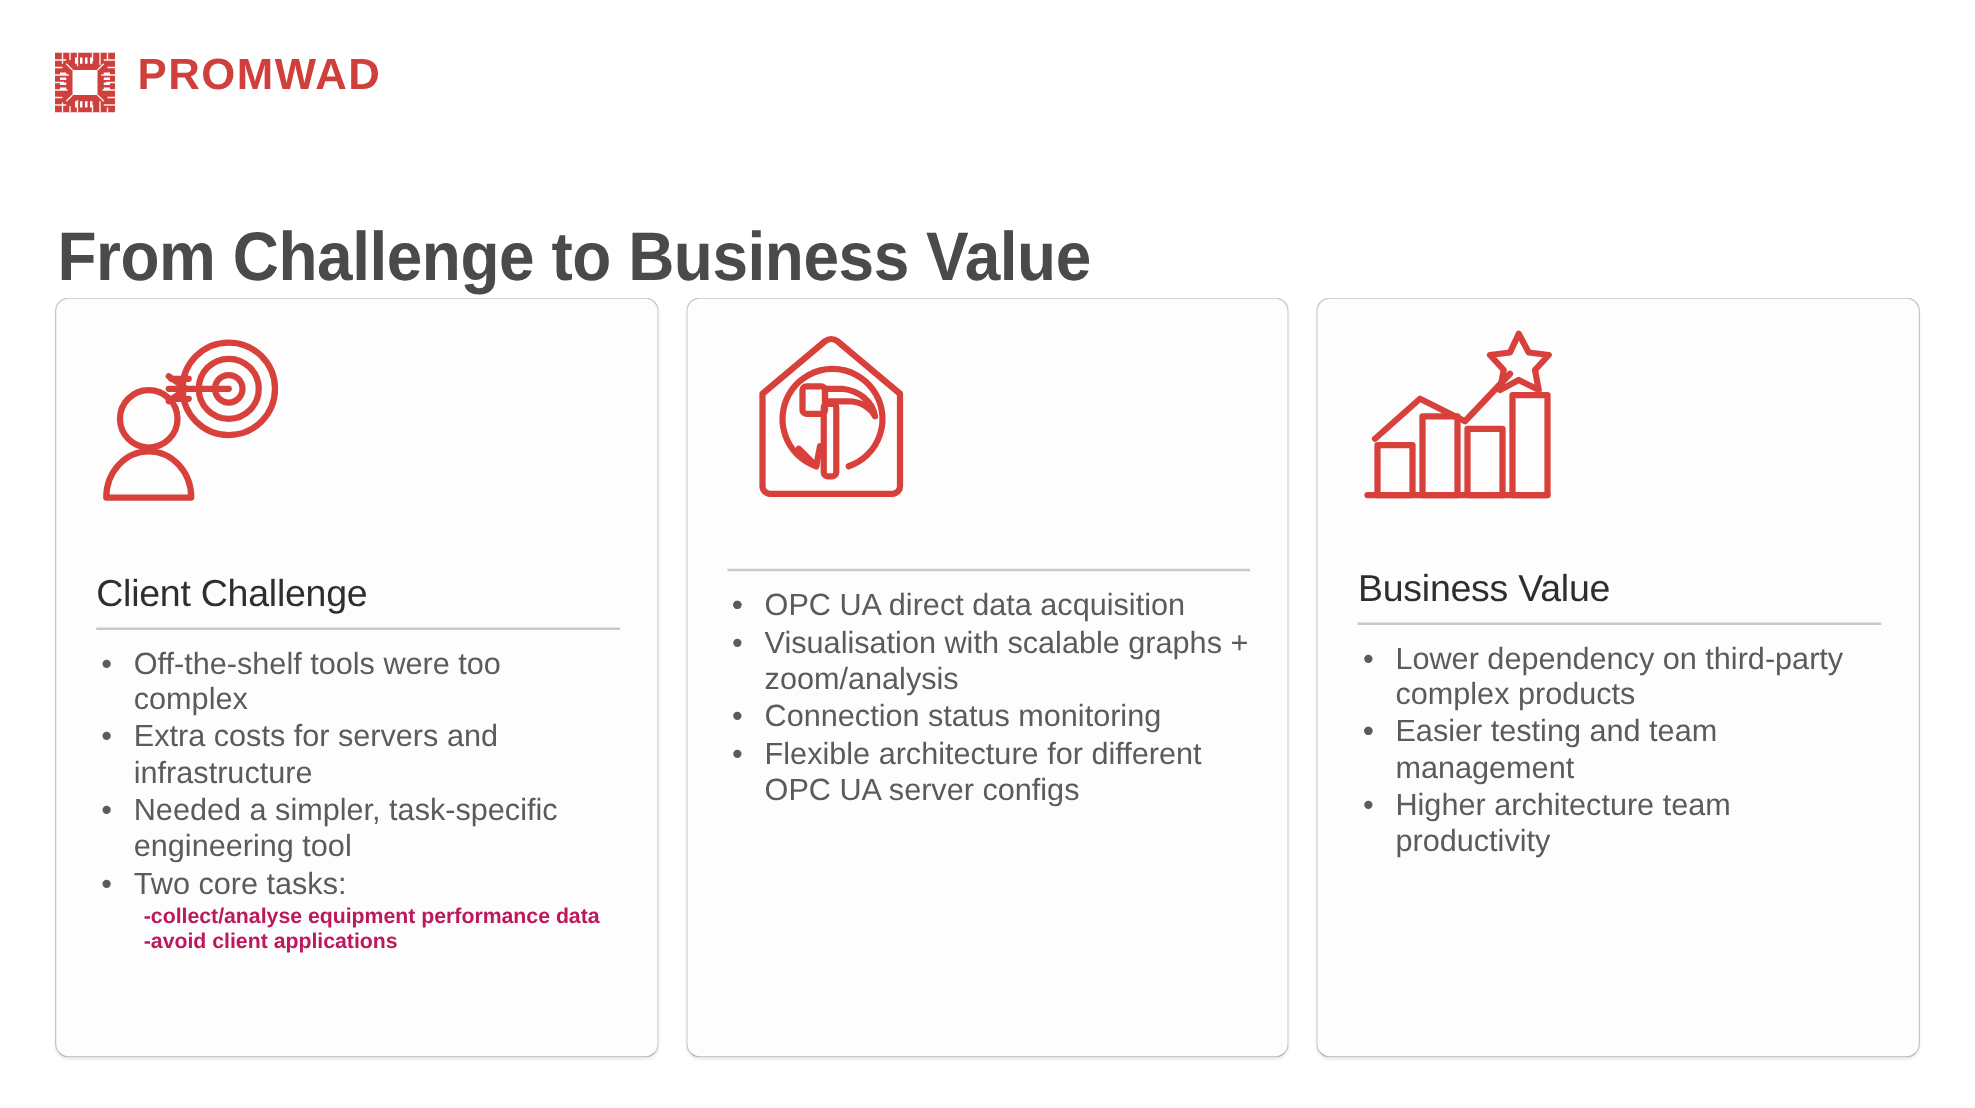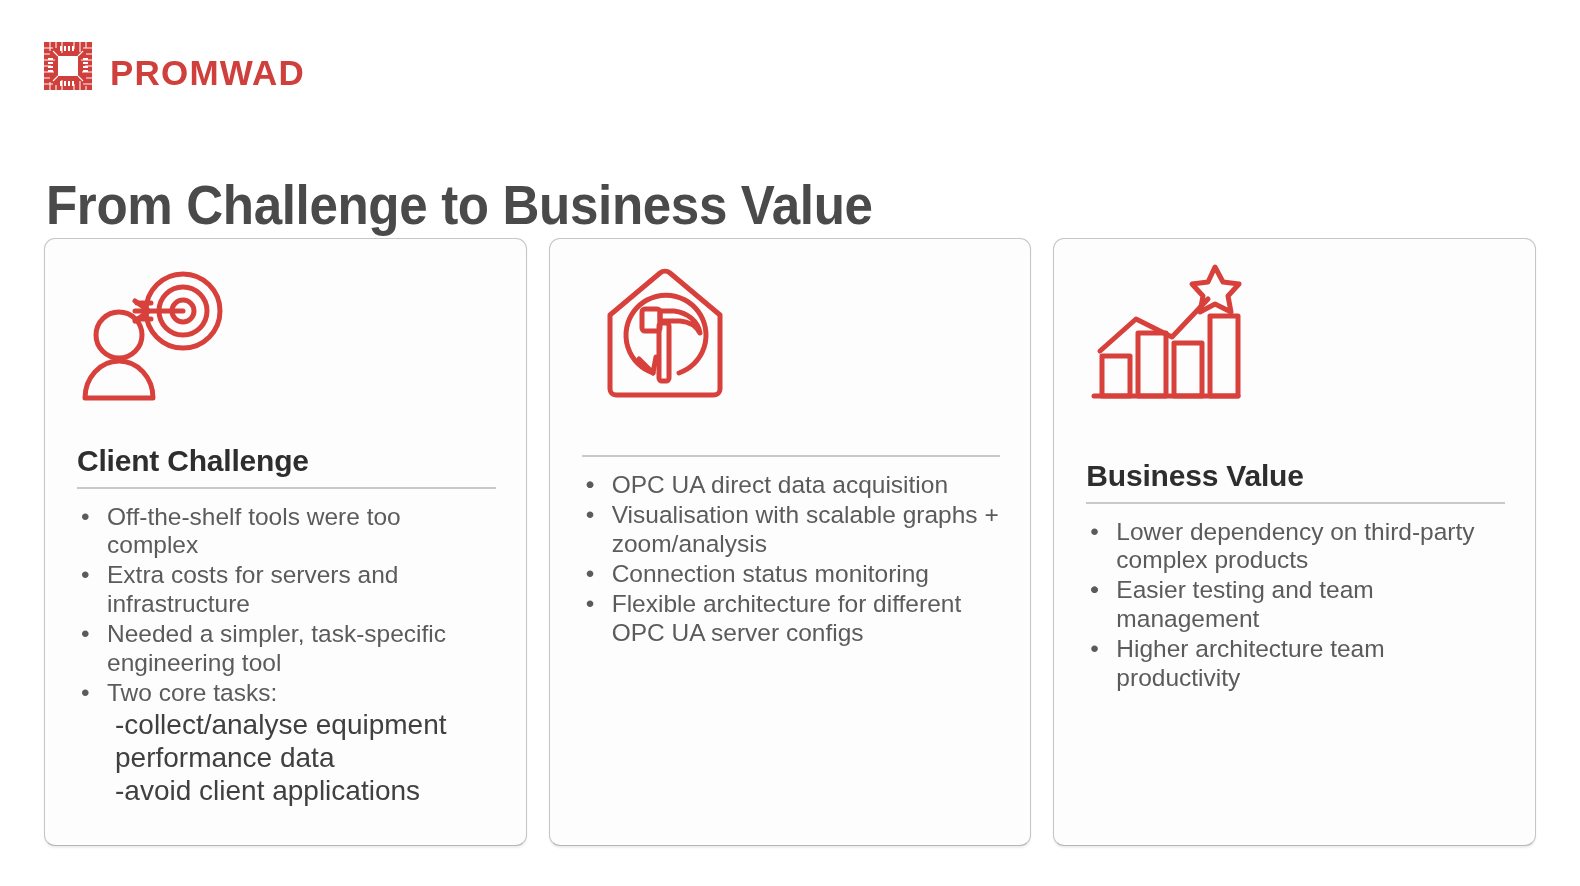--- a/index.html
+++ b/index.html
@@ -14,21 +14,21 @@
     overflow: hidden;
     position: relative;
   }
 
   
   .logo-row {
     position: absolute;
     left: 44px;
     top: 42px;
     display: flex;
-    align-items: flex-end;
+    align-items: flex-start;
     gap: 18px;
   }
   .logo-mark {
     width: 48px;
     height: 48px;
     display: block;
   }
   .logo-word {
     font-family: "Liberation Sans", "DejaVu Sans", sans-serif;
     font-size: 35px;
@@ -88,25 +88,25 @@
     position: absolute;
     left: 0;
     right: 0;
     top: 205px;
     padding: 0 30px 0 32px;
     box-sizing: border-box;
   }
 
   .card-heading {
     font-size: 30px;
-    font-weight: bold;
+    font-weight: normal;
     color: #2e2e2e;
     line-height: 1.15;
     letter-spacing: -0.2px;
-    margin: 0 0 2px 0;
+    margin: 15px 0 2px 0;
   }
   .card-rule {
     height: 2px;
     background: #c9c9c9;
     margin: 8px 0 14px 0;
     width: 100%;
   }
 
   ul.bullets {
     list-style: none;
@@ -125,28 +125,29 @@
     position: absolute;
     left: 4px;
     top: 0;
     color: #5b5b5b;
     font-size: 24.5px;
     line-height: 1.18;
   }
   ul.bullets > li .subline {
     display: block;
     padding-left: 8px;
-    font-size: 28px;
+    font-size: 17px;
     line-height: 1.18;
-    color: #404040;
+    color: #be185d;
+    font-weight: bold;
   }
 
   
   .card.c2 .card-body { top: 208px; }
-  .card.c3 .card-body { top: 220px; }
+  .card.c3 .card-body { top: 201px; }
   .card.c2 .card-icon { left: 40px; top: 22px; }
   .card.c3 .card-icon { left: 26px; top: 22px; }
 </style>
 </head>
 <body>
 
 <div class="logo-row">
   <svg class="logo-mark" viewBox="0 0 48 48">
     <rect x="0" y="0" width="48" height="48" fill="#cf3f3c"></rect>
     <g stroke="#ffffff" stroke-width="1.1" fill="none" opacity="0.95">

